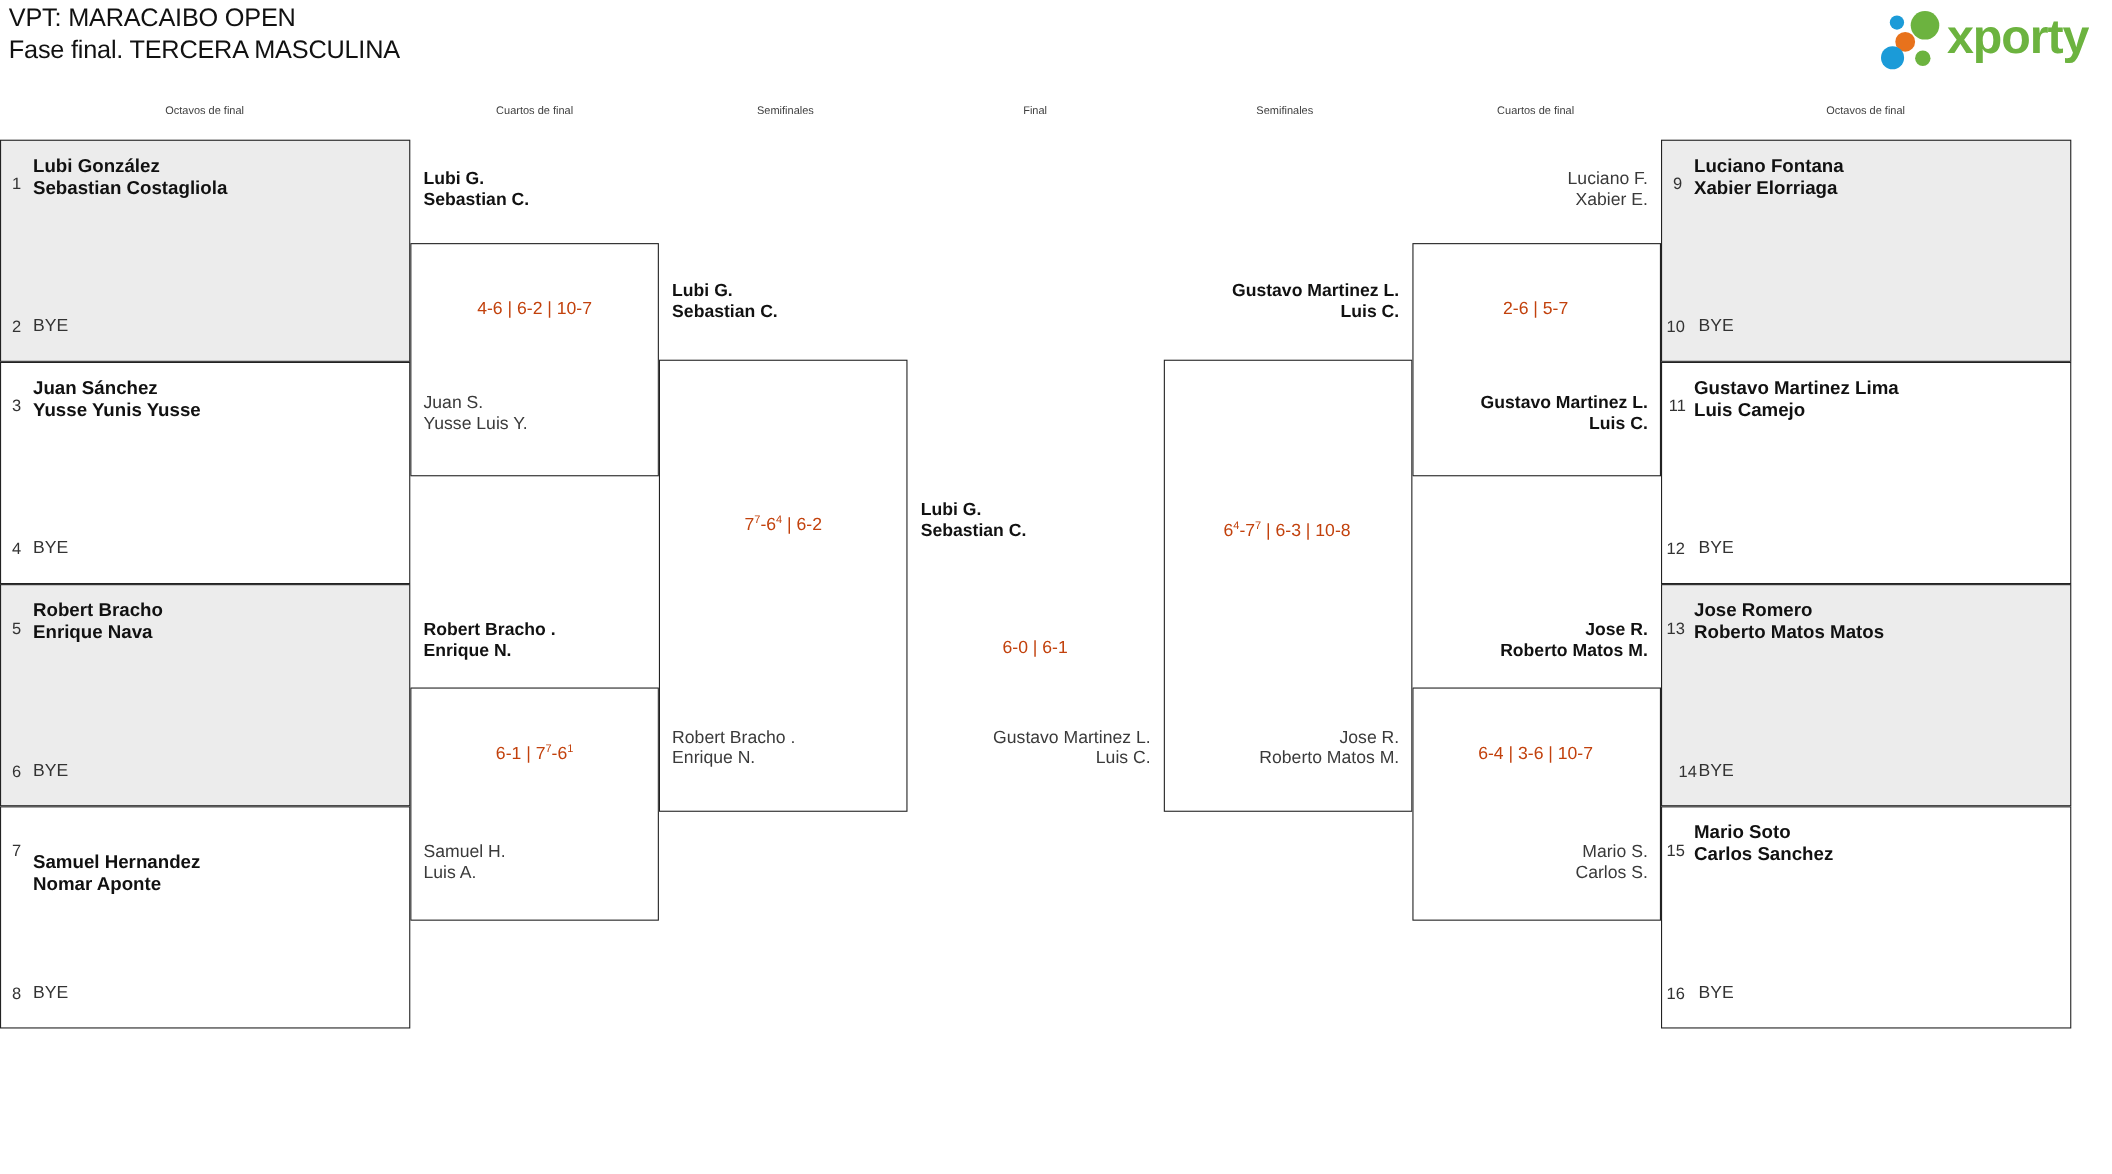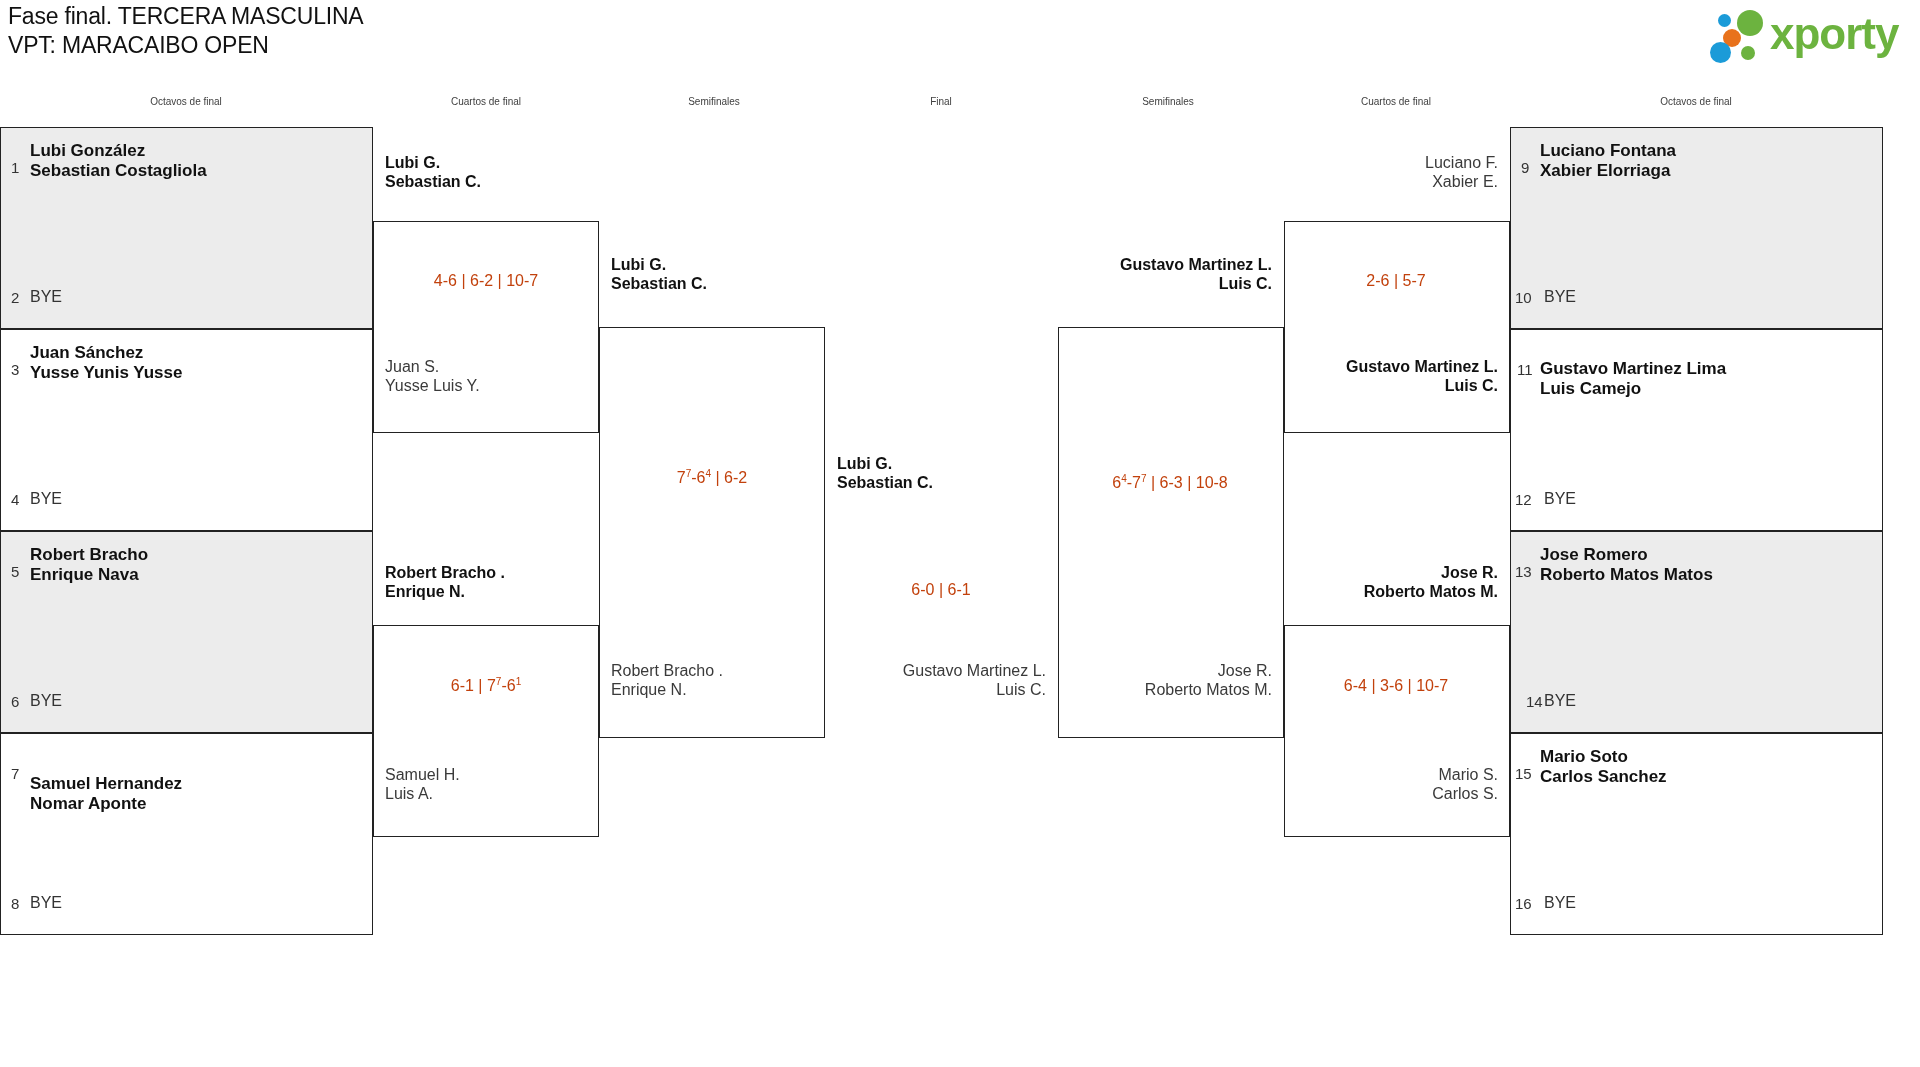--- a/index.html
+++ b/index.html
@@ -125,22 +125,22 @@
   .score sup {
     font-size: 10px;
     vertical-align: super;
     line-height: 0;
   }
 </style>
 </head>
 <body>
 
 <div id="header-title">
+  <div class="line">VPT: MARACAIBO OPEN</div>
   <div class="line">Fase final. TERCERA MASCULINA</div>
-  <div class="line">VPT: MARACAIBO OPEN</div>
 </div>
 
 <div id="logo">
   <div class="logo-dots">
     <span class="dot" style="left:10px;top:6px;width:13px;height:13px;background:#1b9bd8;"></span>
     <span class="dot" style="left:29px;top:2px;width:26px;height:26px;background:#6cb33f;"></span>
     <span class="dot" style="left:15px;top:21px;width:18px;height:18px;background:#e8721c;"></span>
     <span class="dot" style="left:2px;top:34px;width:21px;height:21px;background:#1b9bd8;"></span>
     <span class="dot" style="left:33px;top:38px;width:14px;height:14px;background:#6cb33f;"></span>
   </div>
@@ -285,21 +285,21 @@
 
 <div class="seed" style="left:1521px;top:160px;">9</div>
 <div class="pair" style="left:1540px;top:141px;">
   <div>Luciano Fontana</div>
   <div>Xabier Elorriaga</div>
 </div>
 <div class="seed" style="left:1515px;top:290px;">10</div>
 <div class="bye" style="left:1544px;top:289px;">BYE</div>
 
 <div class="seed" style="left:1517px;top:362px;">11</div>
-<div class="pair" style="left:1540px;top:343px;margin-top:16px;">
+<div class="pair" style="left:1540px;top:343px;">
   <div>Gustavo Martinez Lima</div>
   <div>Luis Camejo</div>
 </div>
 <div class="seed" style="left:1515px;top:492px;">12</div>
 <div class="bye" style="left:1544px;top:491px;">BYE</div>
 
 <div class="seed" style="left:1515px;top:564px;">13</div>
 <div class="pair" style="left:1540px;top:545px;">
   <div>Jose Romero</div>
   <div>Roberto Matos Matos</div>

